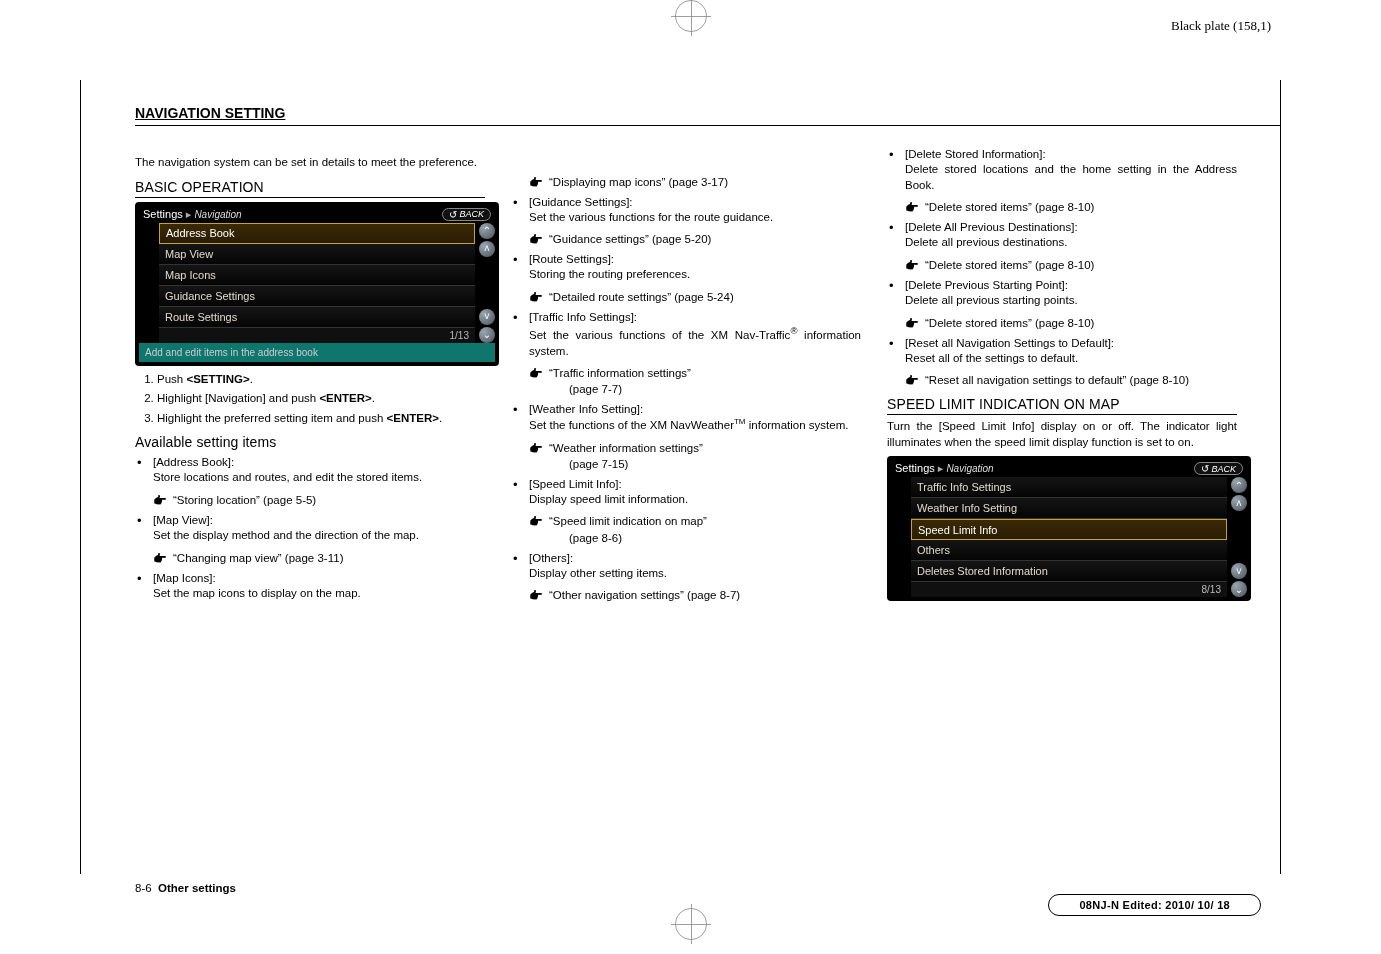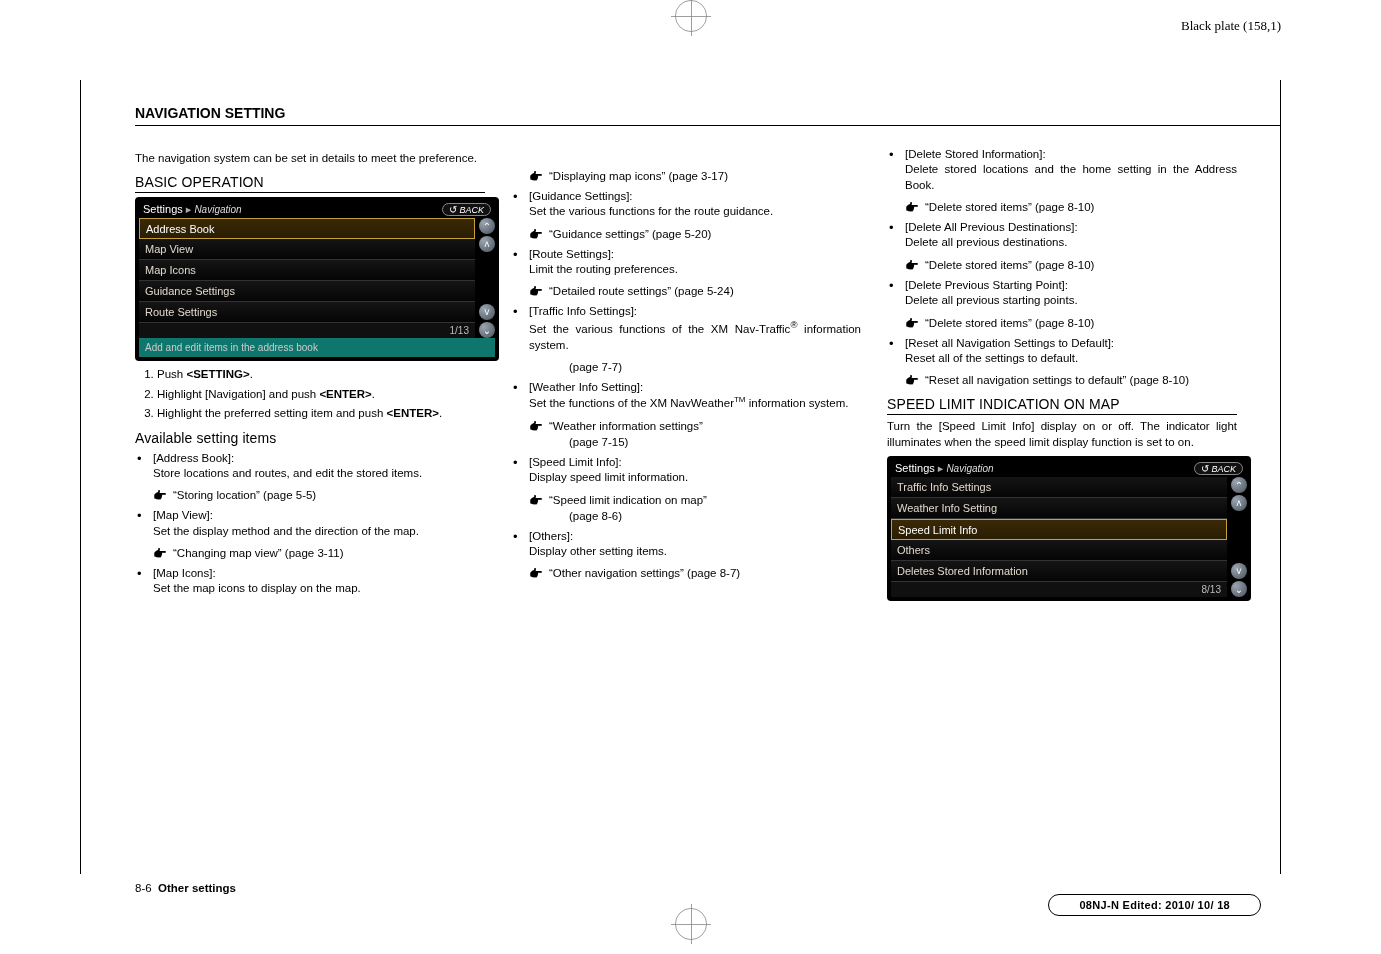--- a/index.html
+++ b/index.html
@@ -8,40 +8,41 @@
     font-size: 11.5px;
     color: #000;
     background: #fff;
     width: 1381px;
     height: 954px;
     position: relative;
     padding: 30px 60px 30px 80px;
   }
   .plate-mark {
     position: absolute;
-    right: 100px;
+    right: 110px;
     top: 18px;
     font-family: "Times New Roman", serif;
     font-size: 13px;
   }
   .section-title {
     font-weight: bold;
     font-size: 14px;
     margin-top: 75px;
     margin-bottom: 4px;
+    text-decoration: underline;
   }
   .hr-heavy {
     border: none;
     border-top: 1px solid #000;
     margin-bottom: 20px;
   }
   .columns {
     display: flex;
     gap: 26px;
-    align-items: center;
+    align-items: flex-end;
   }
   .col {
     width: 350px;
   }
   p { margin-bottom: 6px; line-height: 1.35; text-align: justify; }
   .subhead {
     font-size: 14px;
     margin: 8px 0 4px;
     letter-spacing: 0.1px;
   }
@@ -82,21 +83,21 @@
   .list-row.sel {
     background:linear-gradient(#3a2905,#2a1d03);
     border:1px solid #c5a13a;
     color:#fff;
   }
   .side-bubbles { display:flex; flex-direction:column; gap:2px; margin-left:4px;}
   .bubb { width:16px; height:16px; border-radius:50%;
     background:radial-gradient(circle at 30% 30%,#9aa5b0,#4a525a); font-size:10px;
     display:flex; align-items:center; justify-content:center; color:#fff;}
   .scr-flex { display:flex; }
-  .scr-main { flex:1;}
+  .scr-main { flex:1;margin-left:20px;}
   .scr-counter { color:#bbb; font-size:10px; text-align:right; padding:2px 6px;}
   .scr-helper { color:#ccc; font-size:10px; padding:4px 6px; background:#0f766e;}
   ol.steps { list-style:decimal; padding-left:22px; margin:6px 0 8px;}
   ol.steps li { margin-bottom:4px; line-height:1.35; text-align:justify;}
   ul.bul { list-style:none; padding-left:0;}
   ul.bul > li { position:relative; padding-left:18px; margin-bottom:4px; line-height:1.4; text-align:justify;}
   ul.bul > li::before {
     content:"•"; position:absolute; left:2px; top:0; font-size:13px;
   }
   .hand {
@@ -218,26 +219,27 @@
     <div class="col">
       <span class="ref" style="padding-left:38px;"><span class="hand" style="left:18px;"></span><span>“Displaying map icons” (page 3-17)</span></span>
       <ul class="bul" style="margin-top:6px;">
         <li>
           <span>[Guidance Settings]:</span>
           <p>Set the various functions for the route guidance.</p>
           <span class="ref"><span class="hand"></span><span>“Guidance settings” (page 5-20)</span></span>
         </li>
         <li>
           <span>[Route Settings]:</span>
-          <p>Limit the routing preferences.</p>
+          <p>Storing the routing preferences.</p>
           <span class="ref"><span class="hand"></span><span>“Detailed route settings” (page 5-24)</span></span>
         </li>
         <li>
           <span>[Traffic Info Settings]:</span>
           <p><span>Set the various functions of the XM Nav-Traffic</span><sup>®</sup><span> information system.</span></p>
+          <span class="ref"><span class="hand"></span><span>“Traffic information settings”</span></span>
           <span class="ref2">(page 7-7)</span>
         </li>
         <li>
           <span>[Weather Info Setting]:</span>
           <p><span>Set the functions of the XM NavWeather</span><sup style="font-size:8px;">TM</sup><span> information system.</span></p>
           <span class="ref"><span class="hand"></span><span>“Weather information settings”</span></span>
           <span class="ref2">(page 7-15)</span>
         </li>
         <li>
           <span>[Speed Limit Info]:</span>

